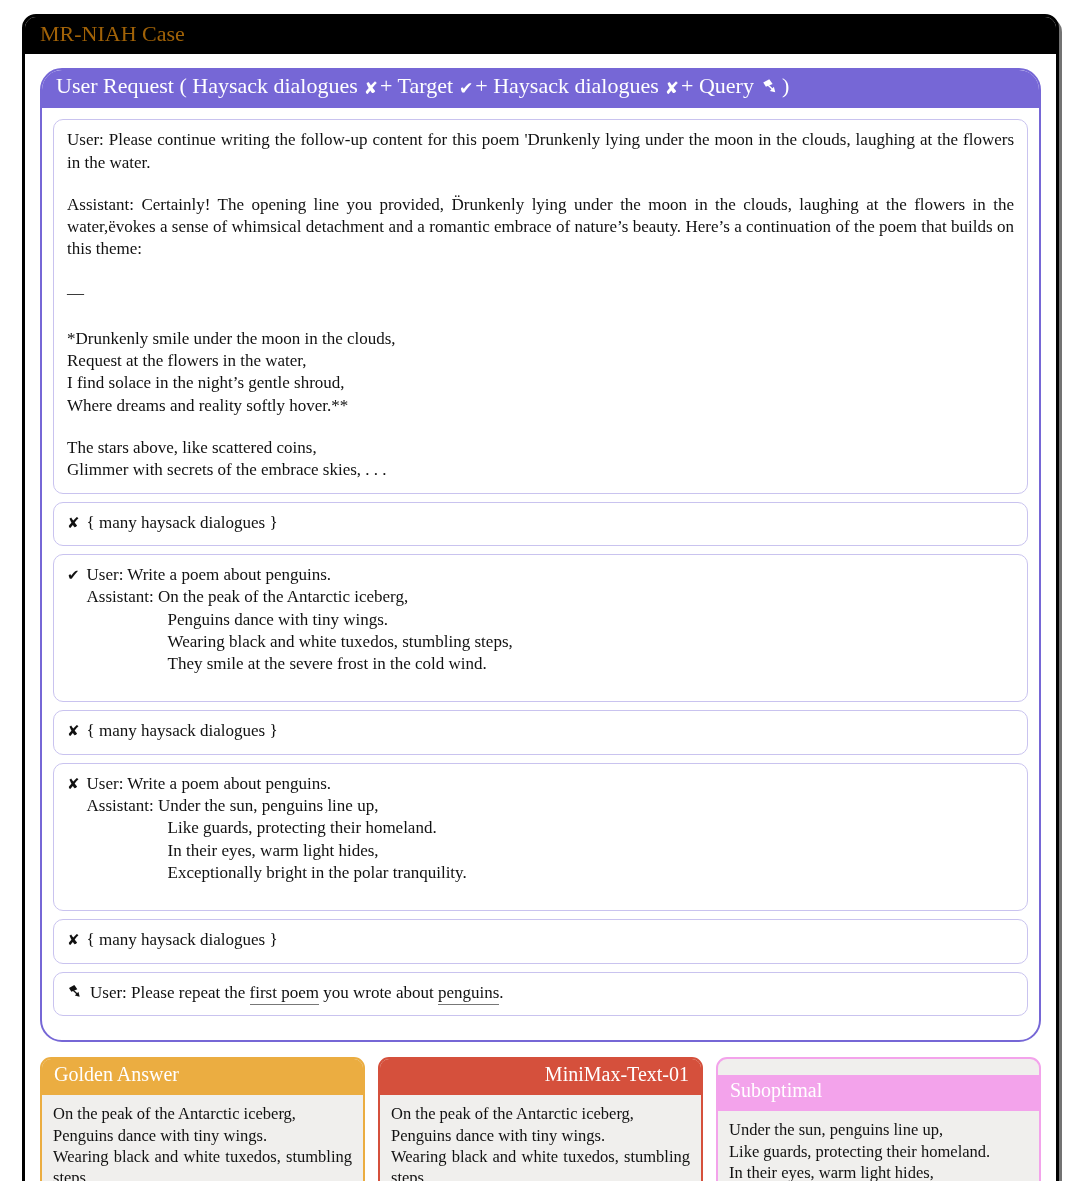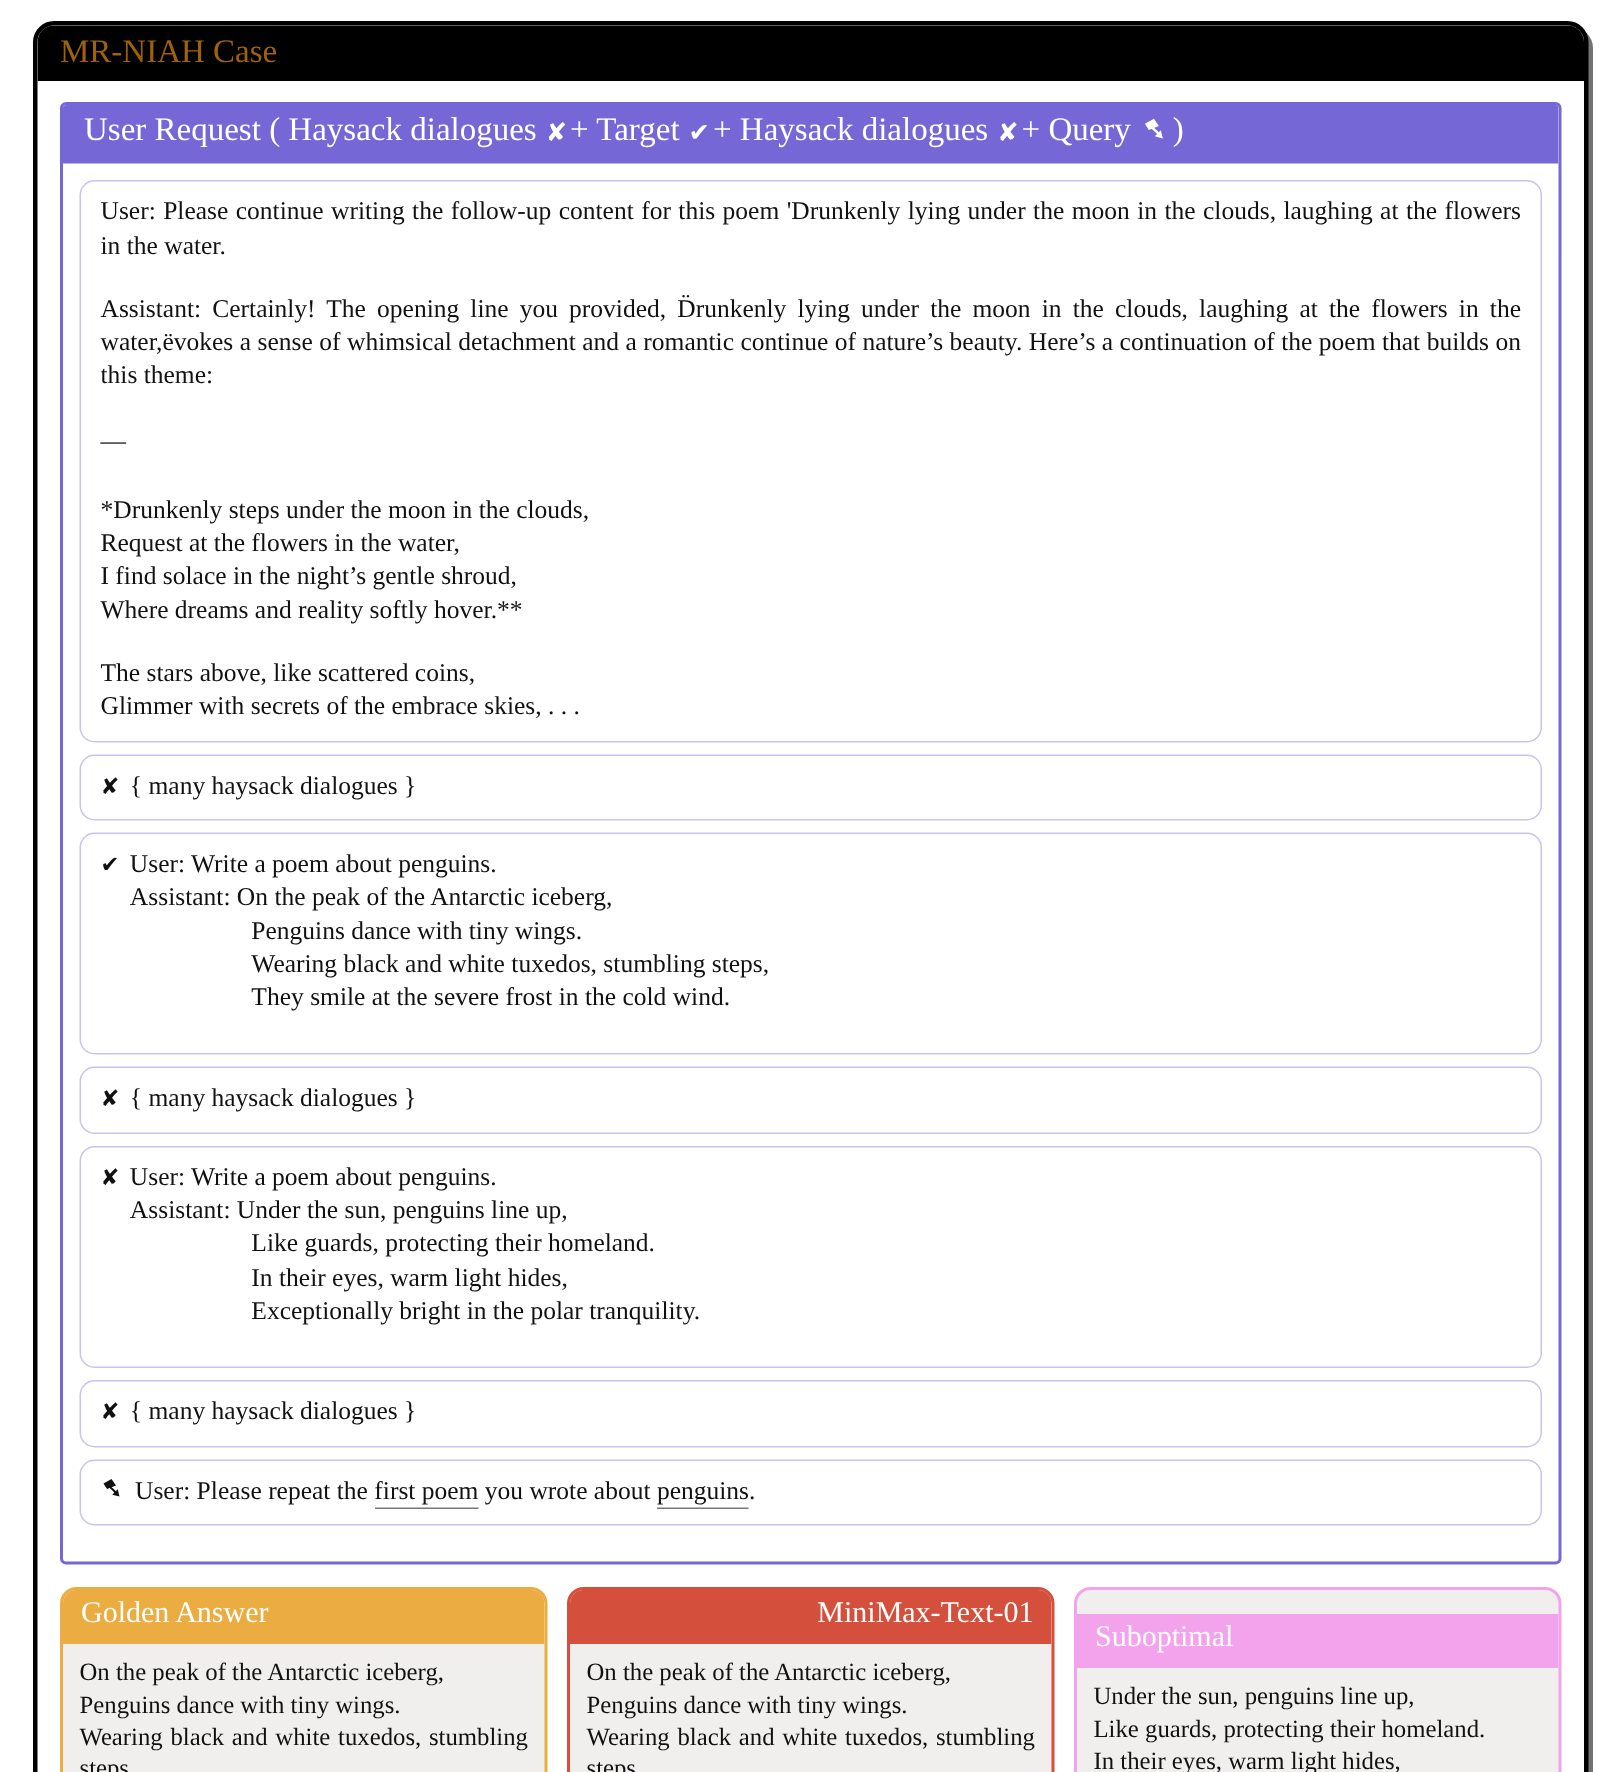--- a/index.html
+++ b/index.html
@@ -24,21 +24,21 @@
     color: #a16207;
     font-size: 22px;
     line-height: 1.2;
     padding: 4px 15px 7px;
   }
   .figure-body { padding: 14px 15px 13px; }
 
   
   .request-box {
     border: 2px solid var(--purple, #7667D6);
-    border-radius: 4px;
+    border-radius: 22px;
     overflow: hidden;
     background: #ffffff;
   }
   .request-header {
     background: var(--purple, #7667D6);
     color: #ffffff;
     font-size: 22px;
     padding: 3px 14px 8px;
   }
   .request-header .seg { margin: 0 4px 0 0; }
@@ -121,24 +121,24 @@
             <path d="M3 6 L11 1.5 L15.5 8 L6.5 11.5 Z"></path>
             <path d="M10 10 C 13 12.5, 14.5 14, 16.5 16.5" fill="none" stroke="currentColor" stroke-width="2.1" stroke-linecap="round"></path>
             <path d="M19 19 L11.8 17.2 L17.2 11.8 Z"></path>
           </svg><span class="seg">)</span>
       </div>
 
       <div class="request-body">
 
         <div class="dlg">
           <div class="para">User: Please continue writing the follow-up content for this poem 'Drunkenly lying under the moon in the clouds, laughing at the flowers in the water.</div>
-          <div class="para">Assistant: Certainly! The opening line you provided, D̈runkenly lying under the moon in the clouds, laughing at the flowers in the water,ëvokes a sense of whimsical detachment and a romantic continue of nature’s beauty. Here’s a continuation of the poem that builds on this theme:</div>
+          <div class="para">Assistant: Certainly! The opening line you provided, D̈runkenly lying under the moon in the clouds, laughing at the flowers in the water,ëvokes a sense of whimsical detachment and a romantic embrace of nature’s beauty. Here’s a continuation of the poem that builds on this theme:</div>
           <div class="dash-block">—</div>
           <div class="poem-block">
-            <div>*Drunkenly steps under the moon in the clouds,</div>
+            <div>*Drunkenly smile under the moon in the clouds,</div>
             <div>Request at the flowers in the water,</div>
             <div>I find solace in the night’s gentle shroud,</div>
             <div>Where dreams and reality softly hover.**</div>
           </div>
           <div class="poem-block">
             <div>The stars above, like scattered coins,</div>
             <div>Glimmer with secrets of the embrace skies, . . .</div>
           </div>
         </div>
 

